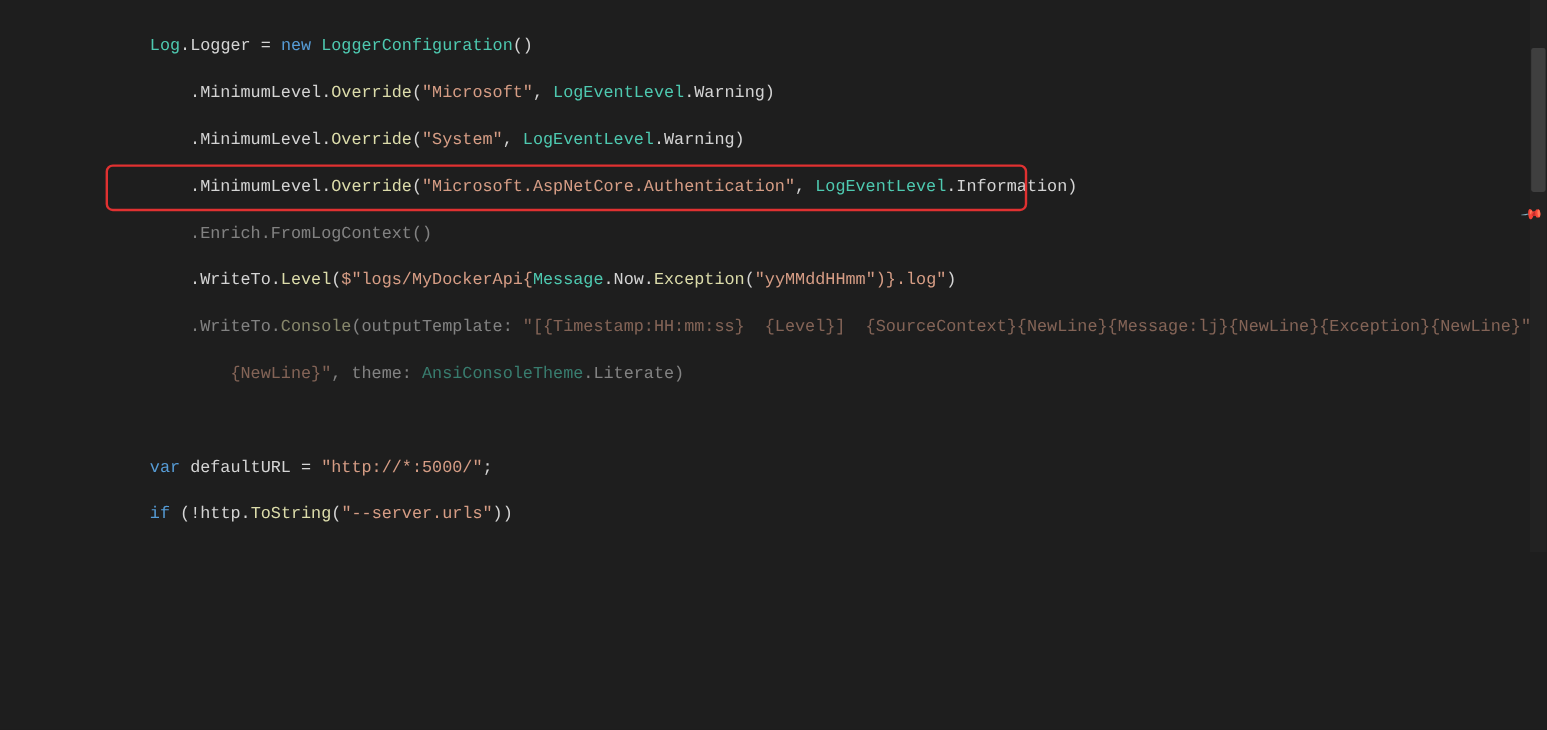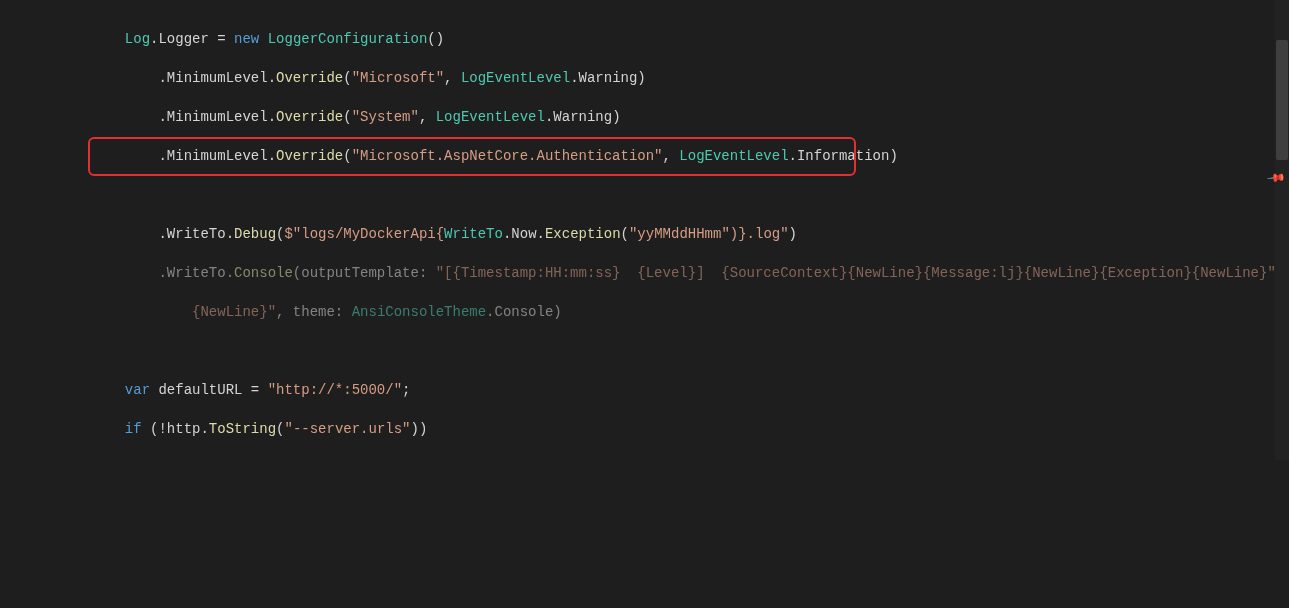--- a/index.html
+++ b/index.html
@@ -24,24 +24,24 @@
     background:rgba(200,200,200,.18);border-radius:2px}
 </style>
 </head>
 <body>
 
 <div class="editor">
 <div class="line"><span>            </span><span class="k-teal">Log</span><span>.Logger = </span><span class="k-blue">new </span><span class="k-teal">LoggerConfiguration</span><span>()</span></div>
 <div class="line"><span>                </span><span>.MinimumLevel.</span><span class="k-gold">Override</span><span>(</span><span class="k-str">"Microsoft"</span><span>, </span><span class="k-teal">LogEventLevel</span><span>.Warning)</span></div>
 <div class="line"><span>                </span><span>.MinimumLevel.</span><span class="k-gold">Override</span><span>(</span><span class="k-str">"System"</span><span>, </span><span class="k-teal">LogEventLevel</span><span>.Warning)</span></div>
 <div class="line"><span>                </span><span>.MinimumLevel.</span><span class="k-gold">Override</span><span>(</span><span class="k-str">"Microsoft.AspNetCore.Authentication"</span><span>, </span><span class="k-teal">LogEventLevel</span><span>.Information)</span></div>
-<div class="line dim"><span>                </span></div>
-<div class="line"><span>                </span><span>.WriteTo.</span><span class="k-gold">Debug</span><span>(</span><span class="k-str">$"logs/MyDockerApi{</span><span class="k-teal">WriteTo</span><span>.Now.</span><span class="k-gold">Exception</span><span>(</span><span class="k-str">"yyMMddHHmm"</span><span class="k-str">)}.log"</span><span>)</span></div>
+<div class="line dim"><span>                </span><span>.Enrich.FromLogContext()</span></div>
+<div class="line"><span>                </span><span>.WriteTo.</span><span class="k-gold">Level</span><span>(</span><span class="k-str">$"logs/MyDockerApi{</span><span class="k-teal">Message</span><span>.Now.</span><span class="k-gold">Exception</span><span>(</span><span class="k-str">"yyMMddHHmm"</span><span class="k-str">)}.log"</span><span>)</span></div>
 <div class="line dim"><span>                </span><span>.WriteTo.</span><span class="k-gold">Console</span><span>(outputTemplate: </span><span class="k-str">"[{Timestamp:HH:mm:ss}  {Level}]  {SourceContext}{NewLine}{Message:lj}{NewLine}{Exception}{NewLine}"</span></div>
-<div class="line dim"><span>                    </span><span class="k-str">{NewLine}"</span><span>, theme: </span><span class="k-teal">AnsiConsoleTheme</span><span>.Console)</span></div>
+<div class="line dim"><span>                    </span><span class="k-str">{NewLine}"</span><span>, theme: </span><span class="k-teal">AnsiConsoleTheme</span><span>.Literate)</span></div>
 <div class="line"> </div>
 <div class="line"><span>            </span><span class="k-blue">var </span><span>defaultURL = </span><span class="k-str">"http://*:5000/"</span><span>;</span></div>
 <div class="line"><span>            </span><span class="k-blue">if </span><span>(!http.</span><span class="k-gold">ToString</span><span>(</span><span class="k-str">"--server.urls"</span><span>))</span></div>
 <div class="line"><span>            </span><span>{</span></div>
 
 
 
 
 
 

